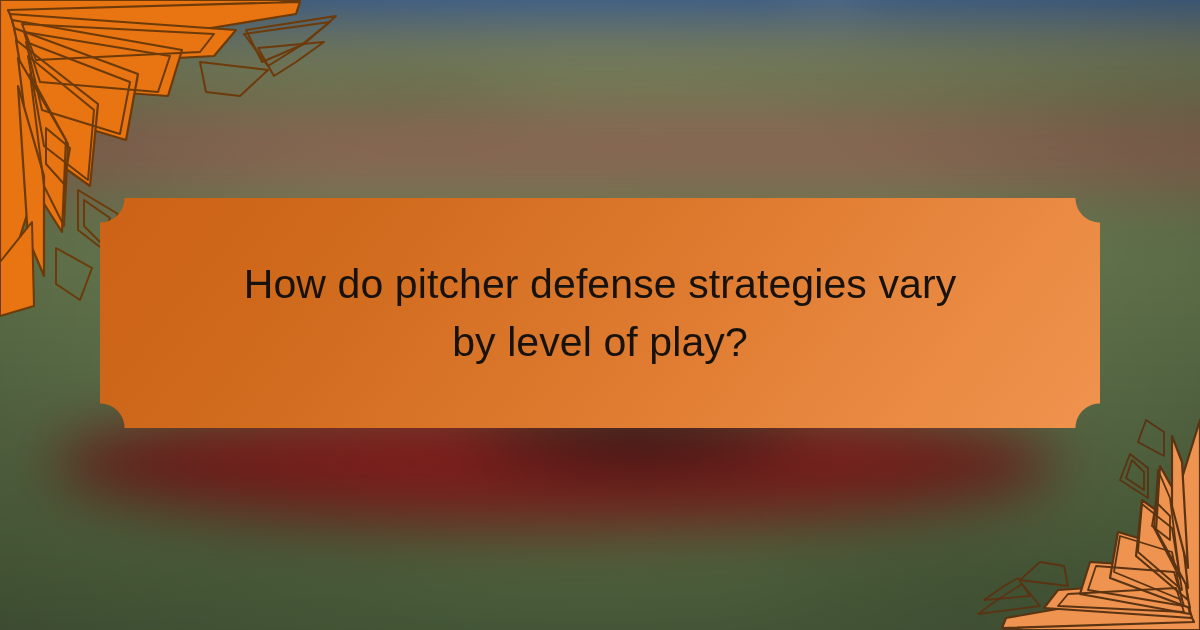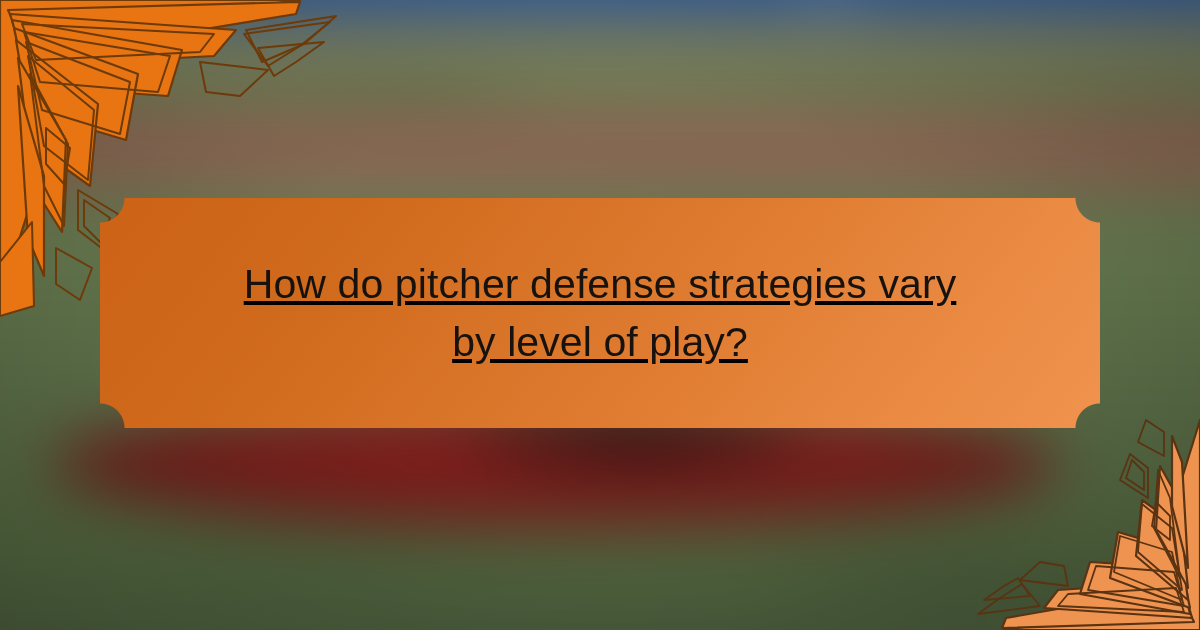--- a/index.html
+++ b/index.html
@@ -157,21 +157,20 @@
     -webkit-mask:
       radial-gradient(circle 24px at 0 0, transparent 0 24px, #000 25px) top left / 50% 50% no-repeat,
       radial-gradient(circle 24px at 100% 0, transparent 0 24px, #000 25px) top right / 50% 50% no-repeat,
       radial-gradient(circle 24px at 0 100%, transparent 0 24px, #000 25px) bottom left / 50% 50% no-repeat,
       radial-gradient(circle 24px at 100% 100%, transparent 0 24px, #000 25px) bottom right / 50% 50% no-repeat;
     mask:
       radial-gradient(circle 24px at 0 0, transparent 0 24px, #000 25px) top left / 50% 50% no-repeat,
       radial-gradient(circle 24px at 100% 0, transparent 0 24px, #000 25px) top right / 50% 50% no-repeat,
       radial-gradient(circle 24px at 0 100%, transparent 0 24px, #000 25px) bottom left / 50% 50% no-repeat,
       radial-gradient(circle 24px at 100% 100%, transparent 0 24px, #000 25px) bottom right / 50% 50% no-repeat;
-    text-decoration: underline;
   }
   #banner-title {
     margin: 0;
     font-family: "Liberation Sans Narrow", "Liberation Sans", "DejaVu Sans", sans-serif;
     font-size: 41px;
     font-weight: 400;
     line-height: 1.42;
     letter-spacing: .1px;
     color: #17120d;
     text-align: center;

